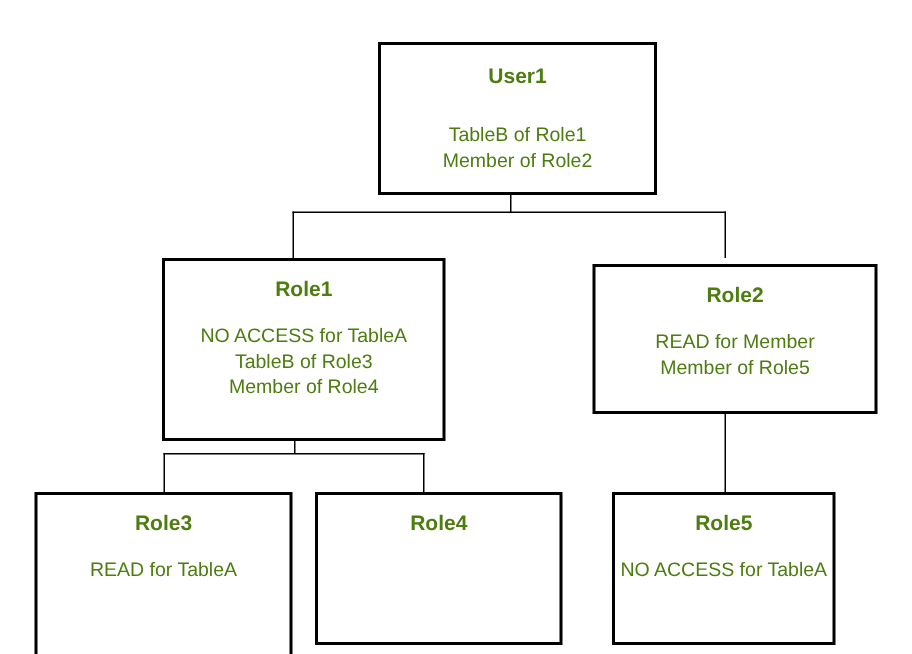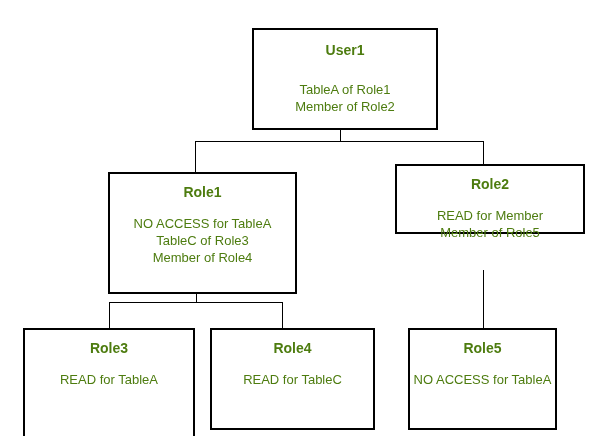--- a/index.html
+++ b/index.html
@@ -41,21 +41,21 @@
   .node--user .node-body {
     margin-top: 22px;
   }
   .edge-seg {
     position: absolute;
     background: #000000;
   }
   
   #node-user1 { left: 252px; top: 16px;  width: 186px; height: 102px; }
   #node-role1 { left: 108px; top: 160px; width: 189px; height: 122px;  }
-  #node-role2 { left: 395px; top: 152px; width: 190px; height: 70px;  }
+  #node-role2 { left: 395px; top: 164px; width: 190px; height: 100px;  }
   #node-role3 { left: 23px;  top: 316px; width: 172px; height: 120px; }
   #node-role4 { left: 210px; top: 316px; width: 165px; height: 102px; }
   #node-role5 { left: 408px; top: 316px; width: 149px; height: 102px; }
   
   #seg-user1-stub      { left: 340px; top: 118px; width: 1px;   height: 12px; }
   #seg-user1-hbar      { left: 195px; top: 129px; width: 289px; height: 1px;  }
   #seg-drop-role1      { left: 195px; top: 129px; width: 1px;   height: 31px; }
   #seg-drop-role2      { left: 483px; top: 129px; width: 1px;   height: 31px; }
   #seg-role1-stub      { left: 196px; top: 258px; width: 1px;   height: 32px; }
   #seg-role1-hbar      { left: 109px; top: 290px; width: 174px; height: 1px;  }
@@ -74,30 +74,30 @@
   <div class="edge-seg" id="seg-drop-role2"></div>
   <div class="edge-seg" id="seg-role1-stub"></div>
   <div class="edge-seg" id="seg-role1-hbar"></div>
   <div class="edge-seg" id="seg-drop-role3"></div>
   <div class="edge-seg" id="seg-drop-role4"></div>
   <div class="edge-seg" id="seg-role2-role5"></div>
 
   <div class="node node--user" id="node-user1">
     <div class="node-title">User1</div>
     <div class="node-body">
-      <div class="node-line">TableA of Role1</div>
+      <div class="node-line">TableB of Role1</div>
       <div class="node-line">Member of Role2</div>
     </div>
   </div>
 
   <div class="node" id="node-role1">
     <div class="node-title">Role1</div>
     <div class="node-body">
       <div class="node-line">NO ACCESS for TableA</div>
-      <div class="node-line">TableC of Role3</div>
+      <div class="node-line">TableB of Role3</div>
       <div class="node-line">Member of Role4</div>
     </div>
   </div>
 
   <div class="node" id="node-role2">
     <div class="node-title">Role2</div>
     <div class="node-body">
       <div class="node-line">READ for Member</div>
       <div class="node-line">Member of Role5</div>
     </div>
@@ -105,23 +105,20 @@
 
   <div class="node" id="node-role3">
     <div class="node-title">Role3</div>
     <div class="node-body">
       <div class="node-line">READ for TableA</div>
     </div>
   </div>
 
   <div class="node" id="node-role4">
     <div class="node-title">Role4</div>
-    <div class="node-body">
-      <div class="node-line">READ for TableC</div>
-    </div>
   </div>
 
   <div class="node" id="node-role5">
     <div class="node-title">Role5</div>
     <div class="node-body">
       <div class="node-line">NO ACCESS for TableA</div>
     </div>
   </div>
 
 </div>

